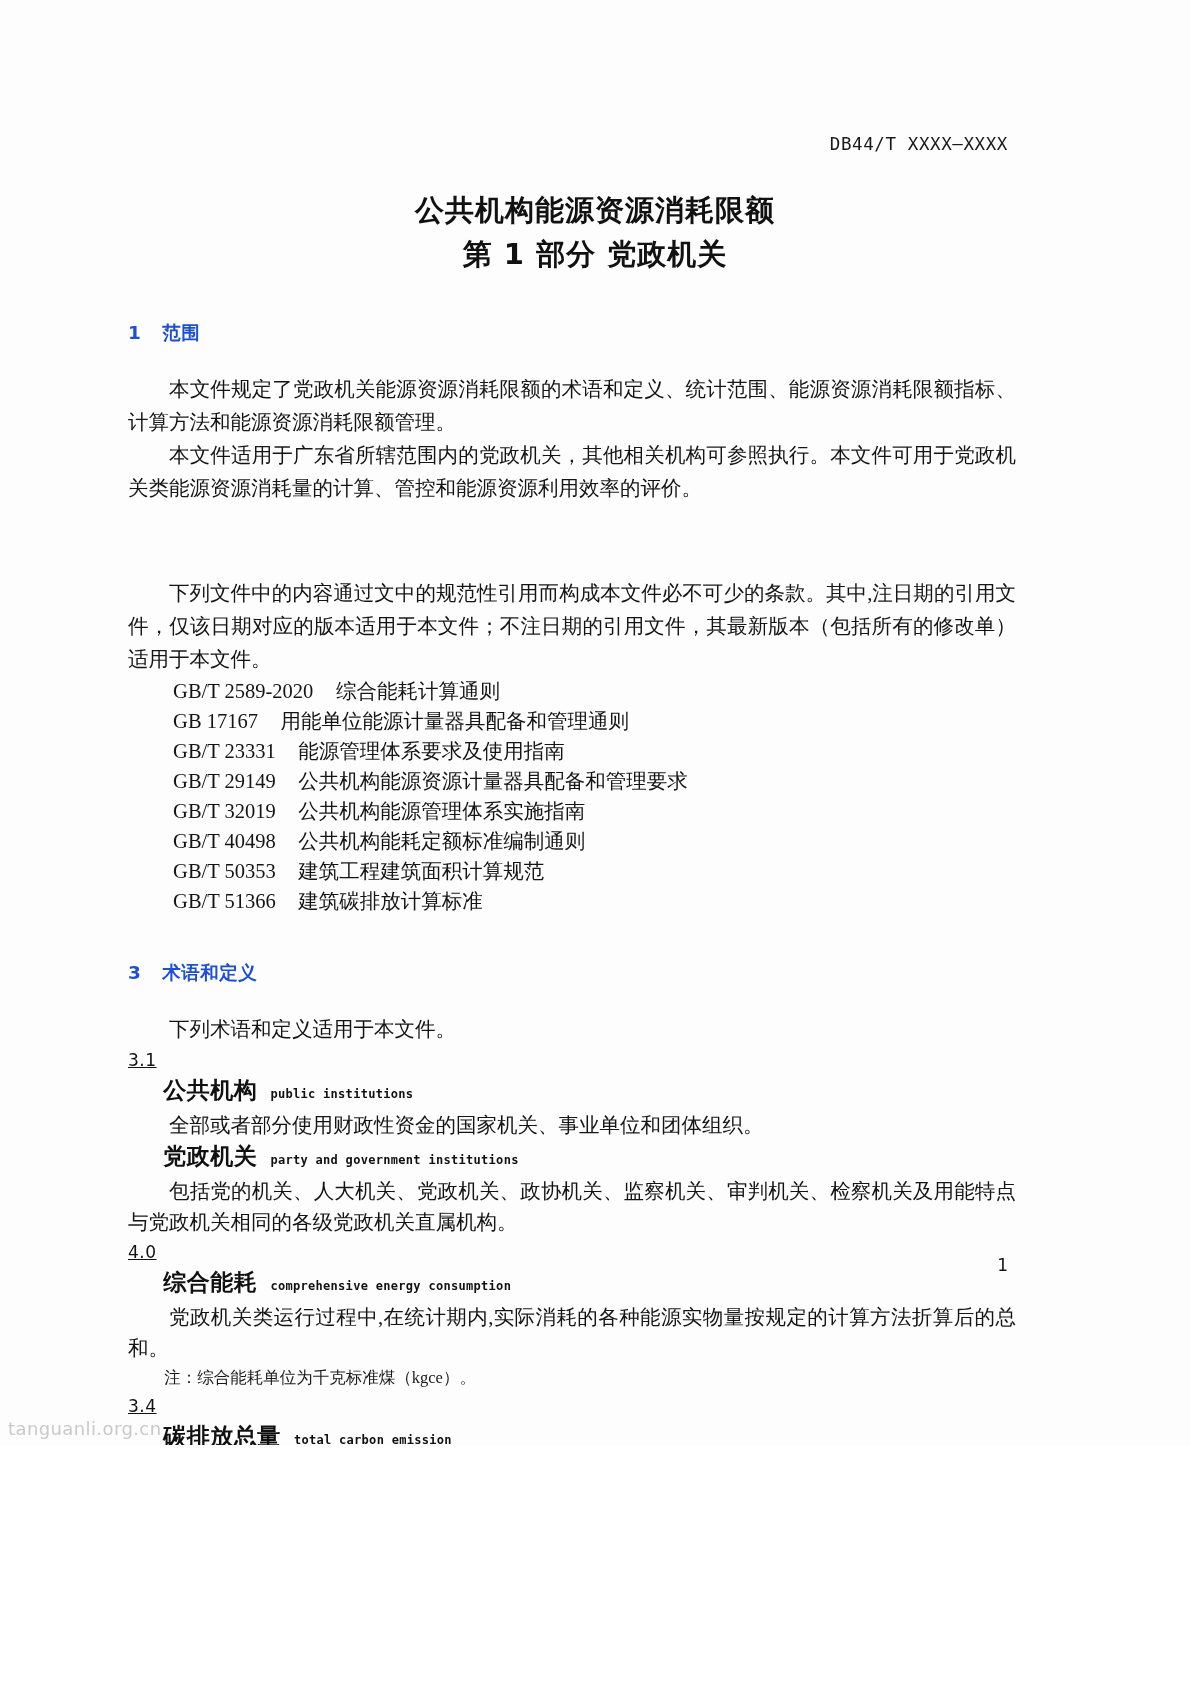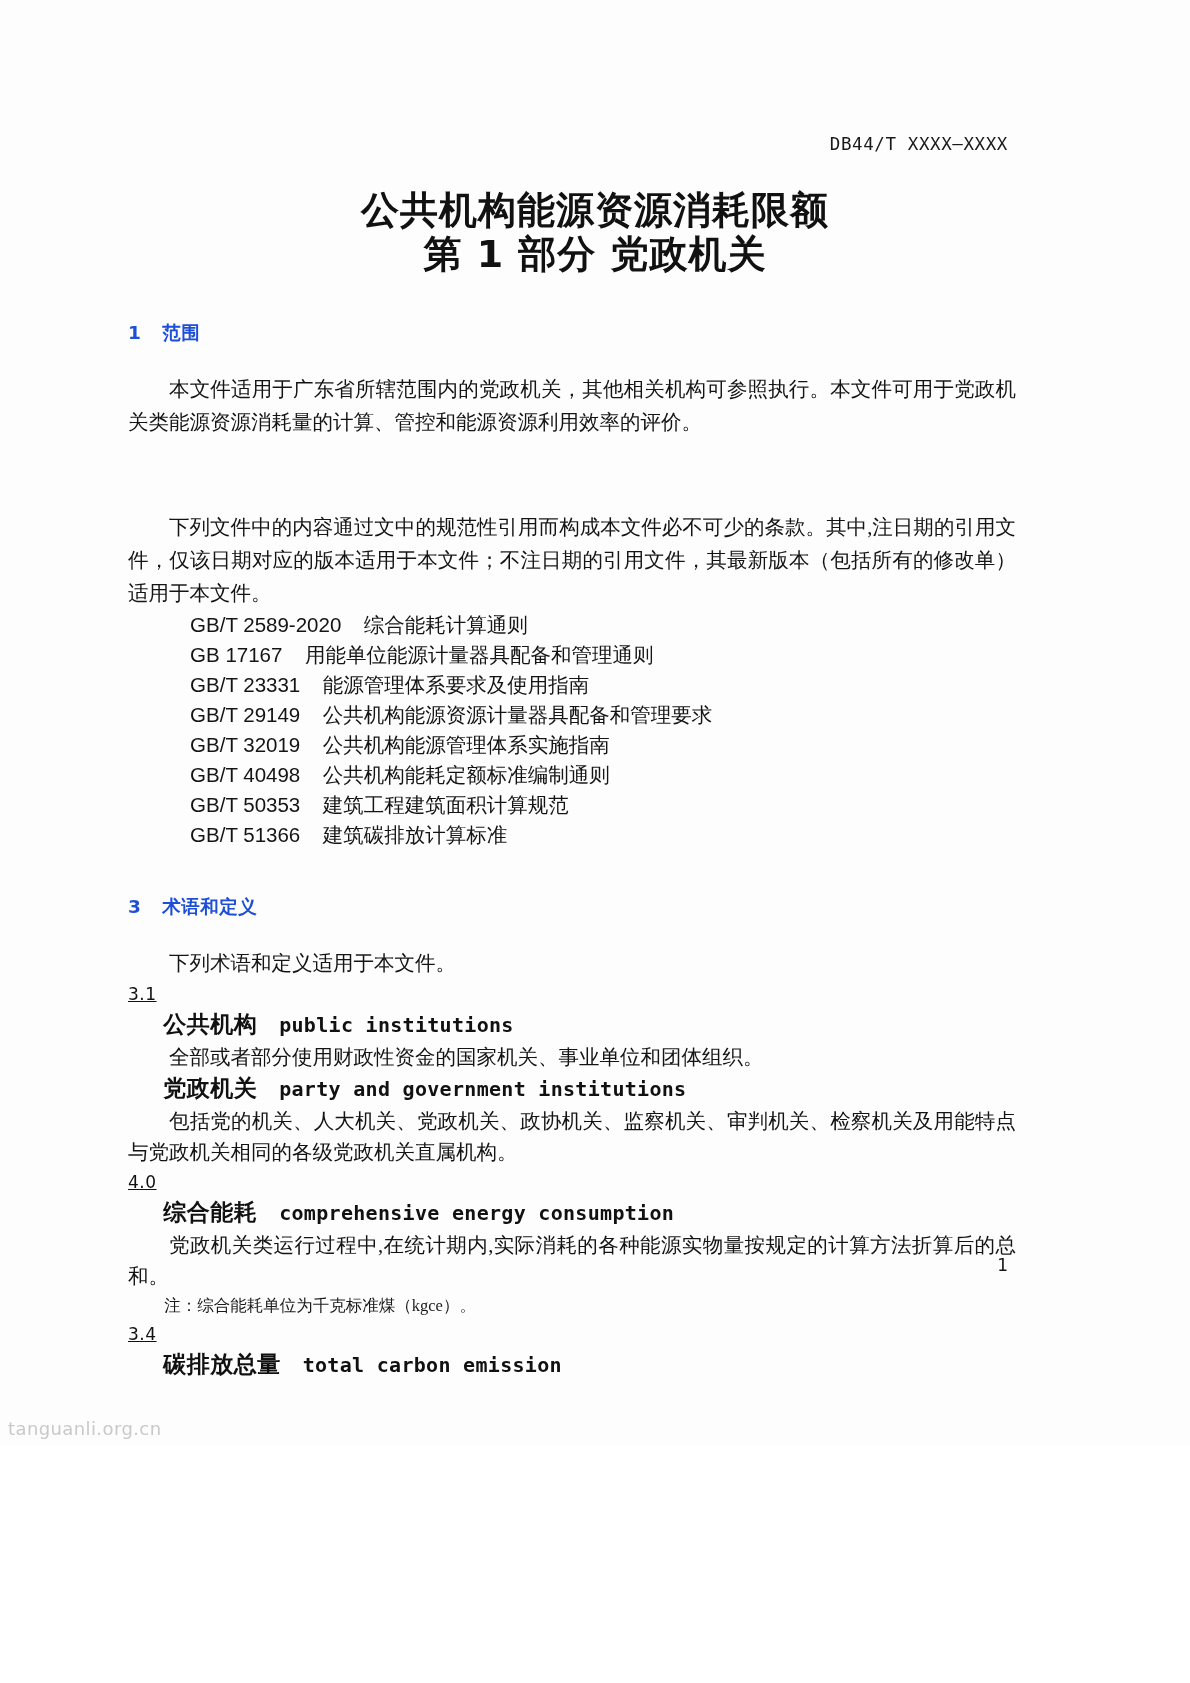--- a/index.html
+++ b/index.html
@@ -36,21 +36,21 @@
   .title-block {
     position: absolute;
     top: 188px;
     left: 0;
     width: 1190px;
     text-align: center;
   }
   .title-line {
     font-family: "DejaVu Sans", "Liberation Sans", sans-serif;
     font-weight: bold;
-    font-size: 38px;
+    font-size: 29px;
     line-height: 44px;
     letter-spacing: 1px;
     color: #111;
   }
 
   
   .content {
     position: absolute;
     top: 320px;
     left: 128px;
@@ -86,22 +86,21 @@
     list-style: none;
   }
   .ref-list li {
     font-size: 20.5px;
     line-height: 30px;
     padding-left: 2.2em;
     color: #141414;
     white-space: pre;
   }
   .ref-code {
-    font-family: Liberation Sans, sans-serif;
-    margin-left: 17px;
+    font-family: Liberation Serif, serif;
   }
   .ref-sep { display: inline-block; width: 1.1em; }
 
   
   .term-num {
     font-family: "DejaVu Sans", "Liberation Sans", sans-serif;
     font-size: 17px;
     line-height: 29px;
     color: #111;
     letter-spacing: 0.5px;
@@ -114,21 +113,21 @@
   }
   .term-cn {
     font-family: "DejaVu Sans", "Liberation Sans", sans-serif;
     font-weight: bold;
     font-size: 23px;
     letter-spacing: 0.5px;
   }
   .term-en {
     font-family: "DejaVu Sans Mono", "Liberation Mono", monospace;
     font-weight: bold;
-    font-size: 20px;
+    font-size: 12px;
     letter-spacing: 0.3px;
     margin-left: 1.1em;
   }
   p.term-def {
     margin: 0;
     font-size: 20.5px;
     line-height: 31px;
     text-indent: 2em;
     text-align: justify;
     text-justify: inter-ideograph;
@@ -170,20 +169,21 @@
 
   <div class="title-block">
     <div class="title-line">公共机构能源资源消耗限额</div>
     <div class="title-line">第 1 部分 党政机关</div>
   </div>
 
   <div class="content">
 
     <h2 class="clause">1   范围</h2>
     <div class="sp-after-clause"></div>
+    <p class="body">本文件规定了党政机关能源资源消耗限额的术语和定义、统计范围、能源资源消耗限额指标、计算方法和能源资源消耗限额管理。</p>
     <p class="body">本文件适用于广东省所辖范围内的党政机关，其他相关机构可参照执行。本文件可用于党政机关类能源资源消耗量的计算、管控和能源资源利用效率的评价。</p>
 
     <div class="sp-before-clause"></div>
     <div class="sp-after-clause"></div>
     <p class="body">下列文件中的内容通过文中的规范性引用而构成本文件必不可少的条款。其中,注日期的引用文件，仅该日期对应的版本适用于本文件；不注日期的引用文件，其最新版本（包括所有的修改单）适用于本文件。</p>
 
     <ul class="ref-list">
       <li><span class="ref-code">GB/T 2589-2020</span><span class="ref-sep"></span><span>综合能耗计算通则</span></li>
       <li><span class="ref-code">GB 17167</span><span class="ref-sep"></span><span>用能单位能源计量器具配备和管理通则</span></li>
       <li><span class="ref-code">GB/T 23331</span><span class="ref-sep"></span><span>能源管理体系要求及使用指南</span></li>

